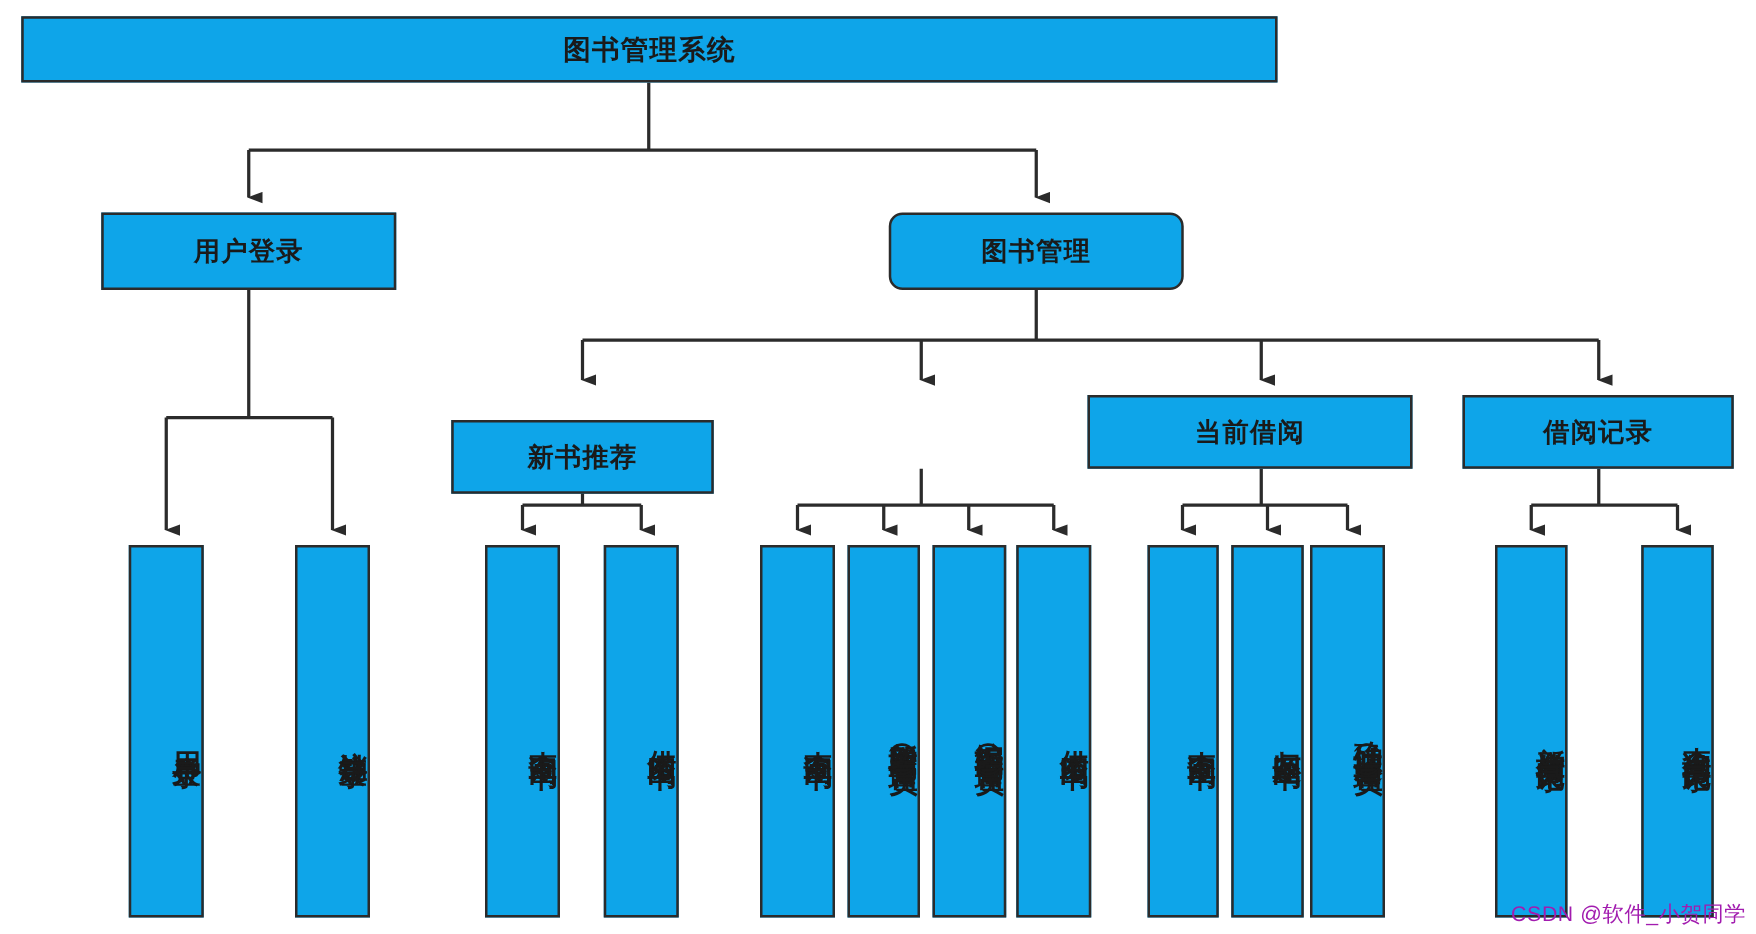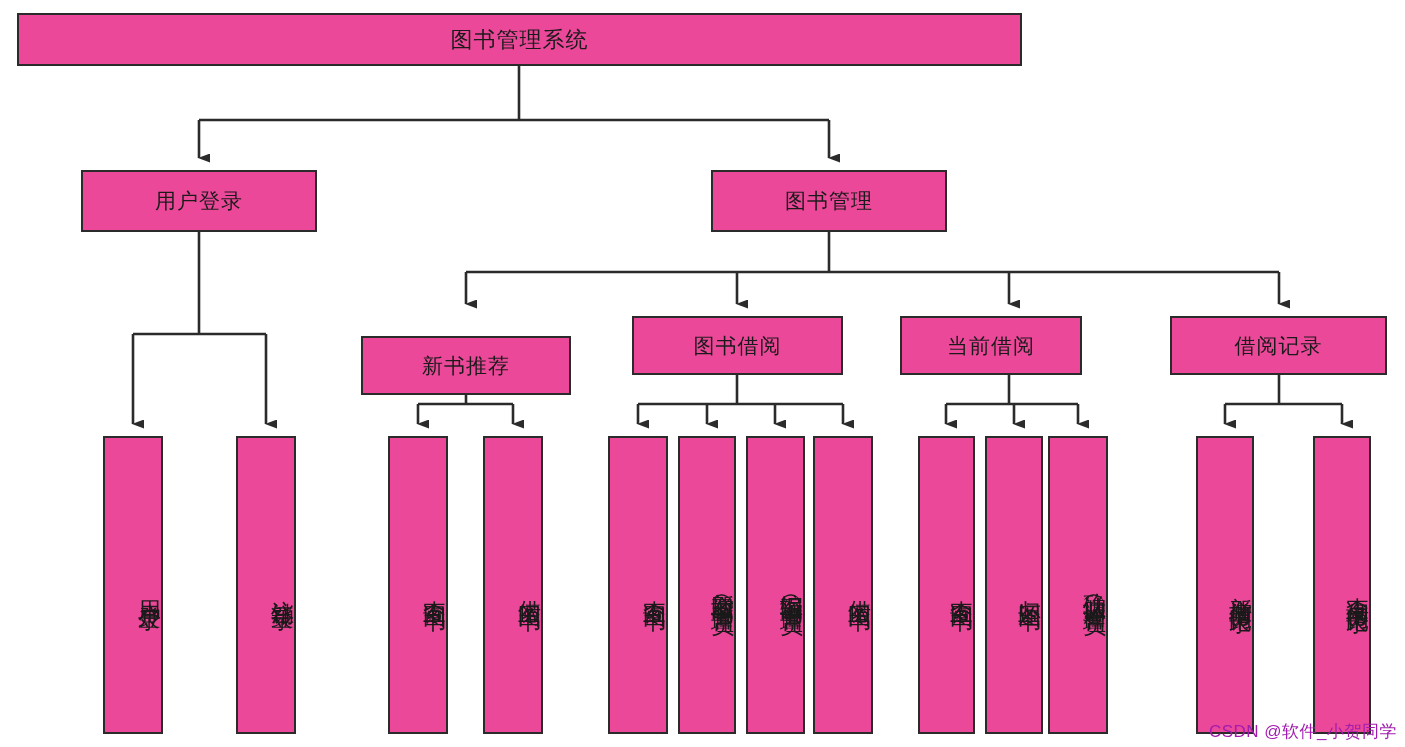--- a/index.html
+++ b/index.html
@@ -20,25 +20,26 @@
     left: 0;
     top: 0;
     width: 1405px;
     height: 747px;
     pointer-events: none;
   }
   .node {
     position: absolute;
     box-sizing: border-box;
     border: 2px solid #2b2b2b;
-    background: #ec4899;
+    background: #0ea5e9;
     display: flex;
     align-items: center;
     justify-content: center;
     color: #1a1a1a;
+    font-weight: bold;
   }
   .node.horiz {
     font-size: 21px;
     letter-spacing: 1px;
     white-space: nowrap;
   }
   .node.vert {
     writing-mode: vertical-rl;
     text-orientation: upright;
     font-size: 23px;
@@ -123,31 +124,28 @@
     </g>
   </svg>
 
   <div class="node horiz root" style="left:17px; top:13px; width:1005px; height:53px;">
     <span class="lbl">图书管理系统</span>
   </div>
 
   <div class="node horiz" style="left:81px; top:170px; width:236px; height:62px;">
     <span class="lbl">用户登录</span>
   </div>
-  <div class="node horiz" style="left:711px; top:170px; width:236px; height:62px;">
+  <div class="node horiz" style="left:711px; top:170px; width:236px; height:62px;border-radius:11px;">
     <span class="lbl">图书管理</span>
   </div>
 
   <div class="node horiz" style="left:361px; top:336px; width:210px; height:59px;">
     <span class="lbl">新书推荐</span>
   </div>
-  <div class="node horiz" style="left:632px; top:316px; width:211px; height:59px;">
-    <span class="lbl">图书借阅</span>
-  </div>
-  <div class="node horiz" style="left:900px; top:316px; width:182px; height:59px;justify-content:center;">
+  <div class="node horiz" style="left:870px; top:316px; width:260px; height:59px;justify-content:center;">
     <span class="lbl">当前借阅</span>
   </div>
   <div class="node horiz" style="left:1170px; top:316px; width:217px; height:59px;">
     <span class="lbl">借阅记录</span>
   </div>
 
   <div class="node vert" style="left:103px; top:436px; width:60px; height:298px;">
     <span class="lbl">用户登录</span>
   </div>
   <div class="node vert" style="left:236px; top:436px; width:60px; height:298px;">

